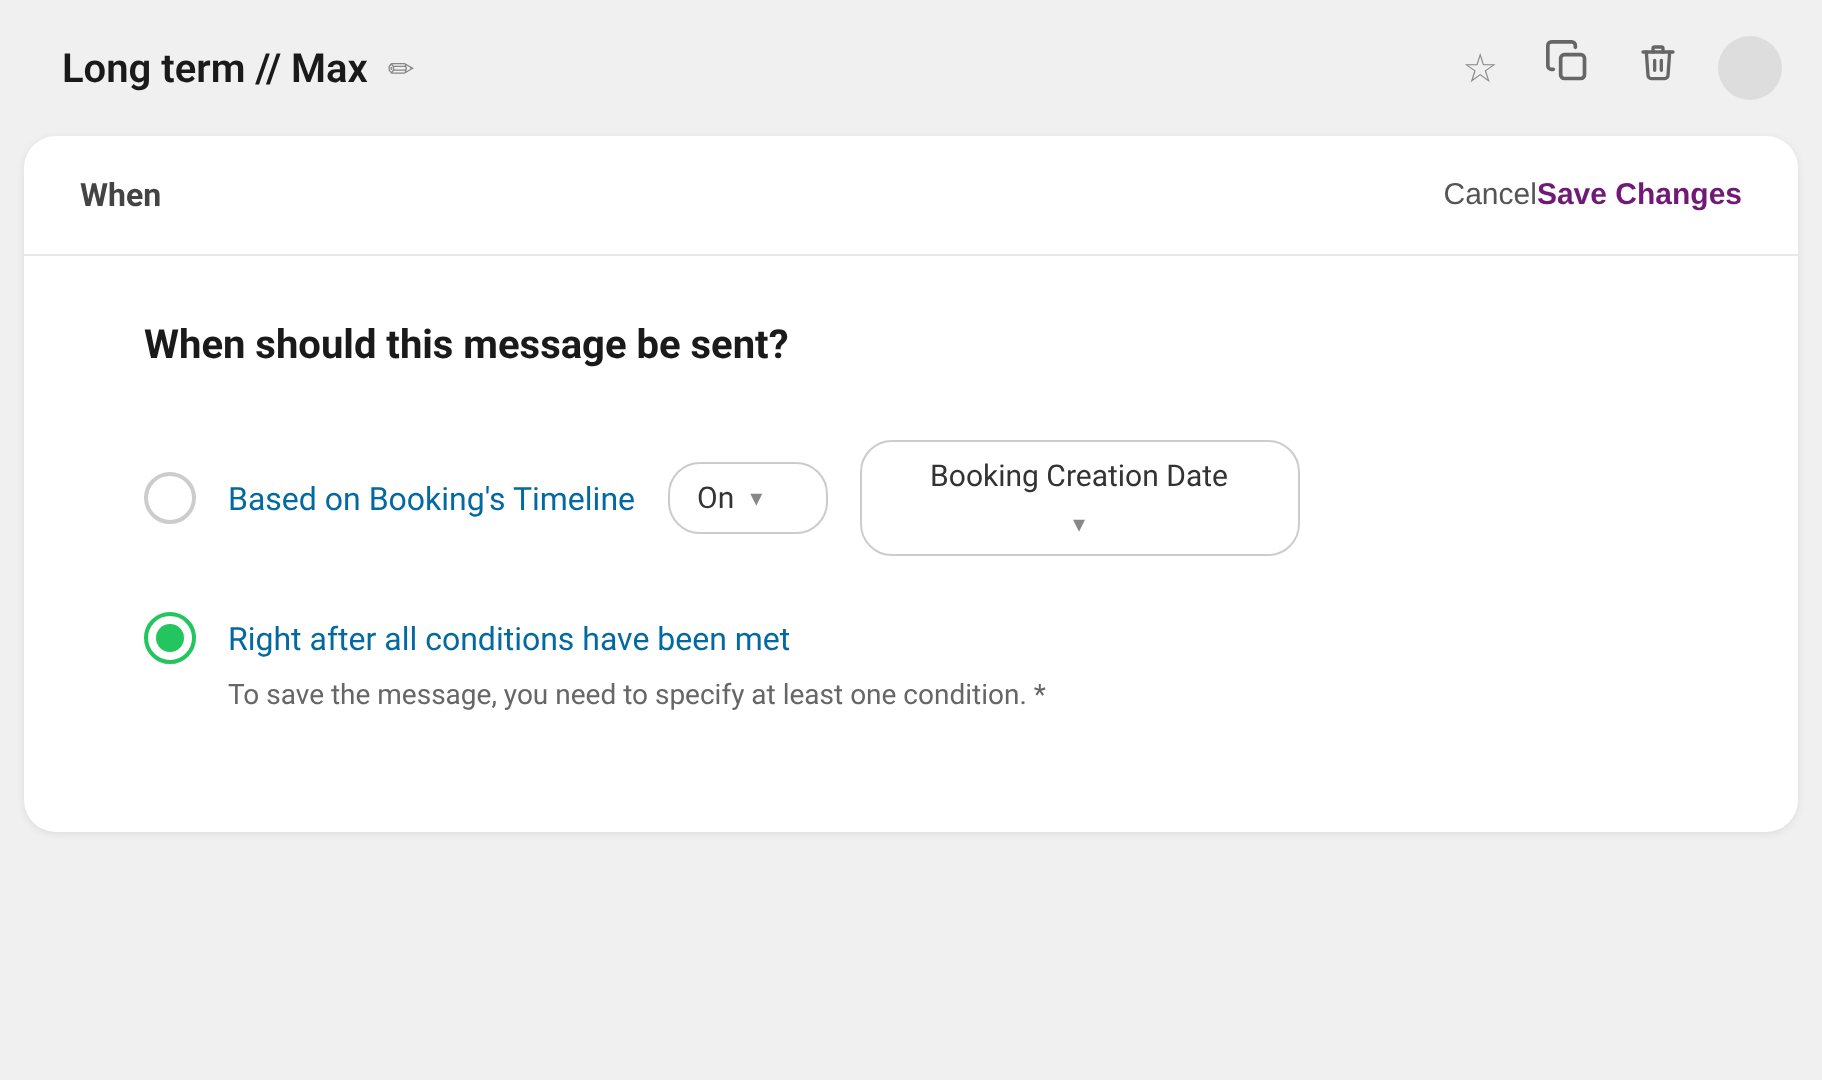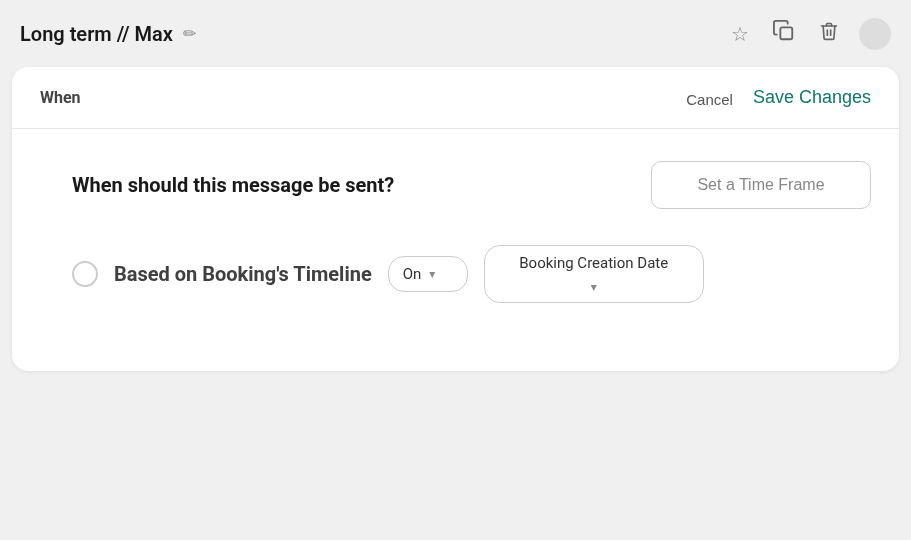--- a/index.html
+++ b/index.html
@@ -13,20 +13,21 @@
       padding: 0;
     }
 
     
     .top-bar {
       display: flex;
       align-items: center;
       justify-content: space-between;
       padding: 16px 20px;
       background: #f0f0f0;
+      margin-left: 11px;
     }
     .top-bar-left {
       display: flex;
       align-items: center;
       gap: 10px;
     }
     .top-bar-title {
       font-size: 20px;
       font-weight: 600;
       color: #1a1a1a;
@@ -76,38 +77,37 @@
       padding: 20px 28px;
       border-bottom: 1px solid #e8e8e8;
     }
     .card-header-title {
       font-size: 16px;
       color: #444;
       font-weight: 700;
     }
     .card-header-actions {
       display: flex;
-      align-items: flex-end;
-      gap: 20px;
+      align-items: flex-start;
     }
     .cancel-btn {
       background: none;
       border: none;
       cursor: pointer;
       font-size: 15px;
       color: #555;
       font-weight: 400;
     }
     .save-btn {
       background: none;
       border: none;
       cursor: pointer;
-      font-size: 18px;
-      color: #0f766e;
-      font-weight: 400;
+      font-size: 15px;
+      color: #701a75;
+      font-weight: 700;
     }
 
     
     .card-body {
       padding: 32px 28px 40px 28px;
       margin-left: 32px;
     }
 
     
     .question-row {
@@ -155,23 +155,23 @@
     .radio-outer.selected {
       border-color: #22c55e;
     }
     .radio-inner {
       width: 14px;
       height: 14px;
       border-radius: 50%;
       background: #22c55e;
     }
     .option-label {
-      font-size: 20px;
-      color: #404040;
-      font-weight: 700;
+      font-size: 16px;
+      color: #0369a1;
+      font-weight: 400;
     }
 
     
     .dropdown {
       display: flex;
       align-items: center;
       gap: 8px;
       border: 1.5px solid #ccc;
       border-radius: 16px;
       padding: 8px 14px;
@@ -247,33 +247,43 @@
     <div class="card-header-actions">
       <button class="cancel-btn">Cancel</button>
       <button class="save-btn">Save Changes</button>
     </div>
   </div>
 
   <div class="card-body">
 
     <div class="question-row">
       <span class="question-text">When should this message be sent?</span>
-      <button class="time-frame-btn">Set a Time Frame</button>
     </div>
 
     <div class="option-row">
       <div class="radio-outer">
         
       </div>
       <span class="option-label">Based on Booking's Timeline</span>
       <div class="dropdown">
         <span>On</span>
         <span class="dropdown-chevron">▾</span>
       </div>
       <div class="dropdown booking-dropdown">
         <span>Booking Creation Date</span>
         <span class="dropdown-chevron">▾</span>
       </div>
     </div>
 
+    <div class="option-group">
+      <div class="option-row-2">
+        <div class="radio-outer selected">
+          <div class="radio-inner"></div>
+        </div>
+        <span class="option-label">Right after all conditions have been met</span>
+      </div>
+      <div class="option-subtext">
+        <span>To save the message, you need to specify at least one condition. *</span>
+      </div>
+    </div>
 
   </div>
 </div>
 
 </body></html>

